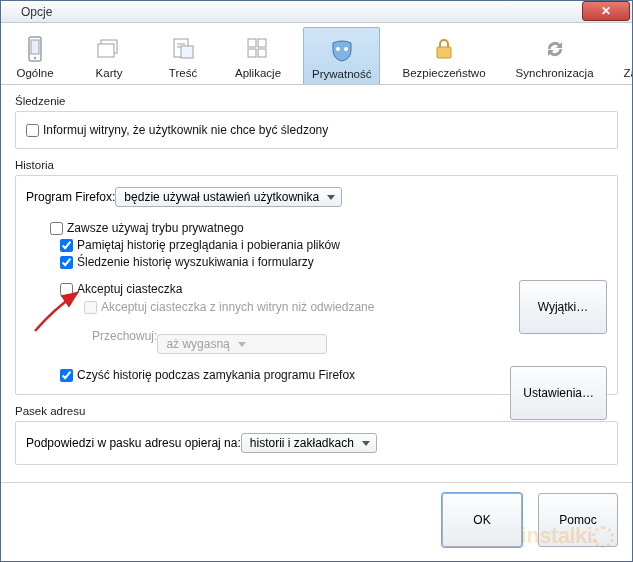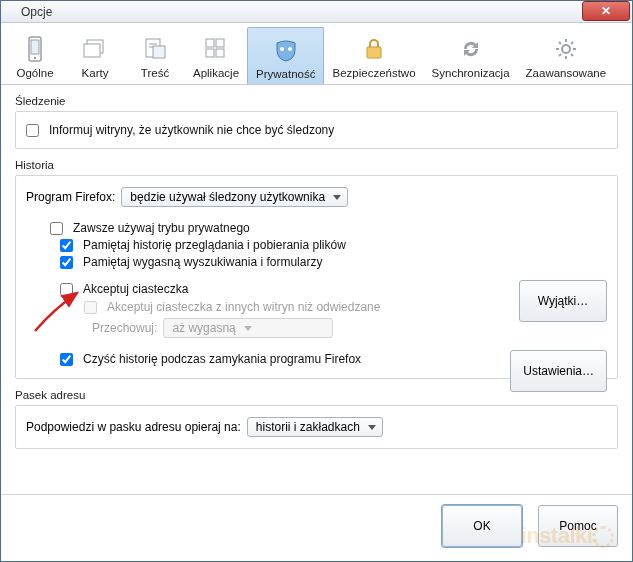--- a/index.html
+++ b/index.html
@@ -39,21 +39,21 @@
     font-size: 12px;
     margin-top: -2px;
   }
 
   
   .tabs {
     display: flex;
     background: #fff;
     border-bottom: 1px solid #c8c9cb;
     padding: 4px 4px 0 4px;
-    gap: 0;
+    gap: 14px;
   }
   .tab {
     flex: 0 0 auto;
     min-width: 60px;
     padding: 6px 8px 4px 8px;
     text-align: center;
     border-radius: 2px 2px 0 0;
     cursor: default;
     color: #222;
   }
@@ -75,21 +75,21 @@
     margin-bottom: 4px;
   }
   .section-box {
     border: 1px solid #d4d5d7;
     border-radius: 2px;
     padding: 8px 10px;
     margin-bottom: 10px;
     background: #fff;
   }
 
-  .row { display:flex; align-items:center; gap:6px; margin: 3px 0; }
+  .row { display:flex; align-items:center; margin: 3px 0; }
   .row.indent-1 { padding-left: 24px; }
   .row.indent-2 { padding-left: 34px; }
   .row.indent-3 { padding-left: 58px; }
   .row.indent-4 { padding-left: 66px; }
 
   input[type=checkbox] {
     width: 13px; height: 13px;
     margin: 0 4px 0 0;
   }
 
@@ -113,21 +113,21 @@
     border-left: 4px solid transparent;
     border-right: 4px solid transparent;
     border-top: 5px solid #555;
   }
   .select.disabled .chev { border-top-color: #b5b5b5; }
 
   .btn {
     border: 1px solid #a8b0b9;
     border-radius: 3px;
     background: linear-gradient(to bottom,#fcfdfe,#e9edf1);
-    padding: 13px 12px;
+    padding: 19px 12px;
     font-size: 12px;
     min-width: 88px;
     text-align: center;
   }
   .btn.wide { min-width: 118px; }
 
   .segment { position: relative; margin: 4px 0; }
 
   
   .arrow-anno {
@@ -284,61 +284,61 @@
       <label>Informuj witryny, że użytkownik nie chce być śledzony</label>
     </div>
   </div>
 
   <div class="section-label">Historia</div>
   <div class="section-box" style="position:relative;">
 
     <div class="row">
       <span>Program Firefox:</span>
       <div class="select">
-        <span>będzie używał śledzony użytkownika</span>
+        <span>będzie używał ustawień użytkownika</span>
         <span class="chev"></span>
       </div>
     </div>
 
     <div style="height:8px"></div>
 
     <div class="row indent-1">
       <input type="checkbox" style="">
       <label>Zawsze używaj trybu prywatnego</label>
     </div>
 
     <div class="row indent-2">
       <input type="checkbox" checked="" style="">
       <label>Pamiętaj historię przeglądania i pobierania plików</label>
     </div>
 
     <div class="row indent-2">
       <input type="checkbox" checked="" style="">
-      <label>Pamiętaj wygasną wyszukiwania i formularzy</label>
+      <label>Śledzenie historię wyszukiwania i formularzy</label>
     </div>
 
     <div style="height:6px"></div>
 
     <div class="segment">
       <div class="row indent-2">
         <input type="checkbox" style="">
         <label>Akceptuj ciasteczka</label>
       </div>
       <div class="btn" style="position:absolute; right:0; top:-2px;">Wyjątki…</div>
     </div>
 
     <div class="row indent-3">
       <input type="checkbox" disabled="" style="">
       <label class="disabled">Akceptuj ciasteczka z innych witryn niż odwiedzane</label>
     </div>
 
     <div class="segment">
       <div class="row indent-4">
         <label class="disabled">Przechowuj:</label>
-        <div class="select disabled" style="min-width:170px;">
+        <div class="select disabled" style="min-width:170px;margin-top:16px;">
           <span>aż wygasną</span>
           <span class="chev"></span>
         </div>
       </div>
     </div>
 
     <div style="height:6px"></div>
 
     <div class="segment">
       <div class="row indent-2">

